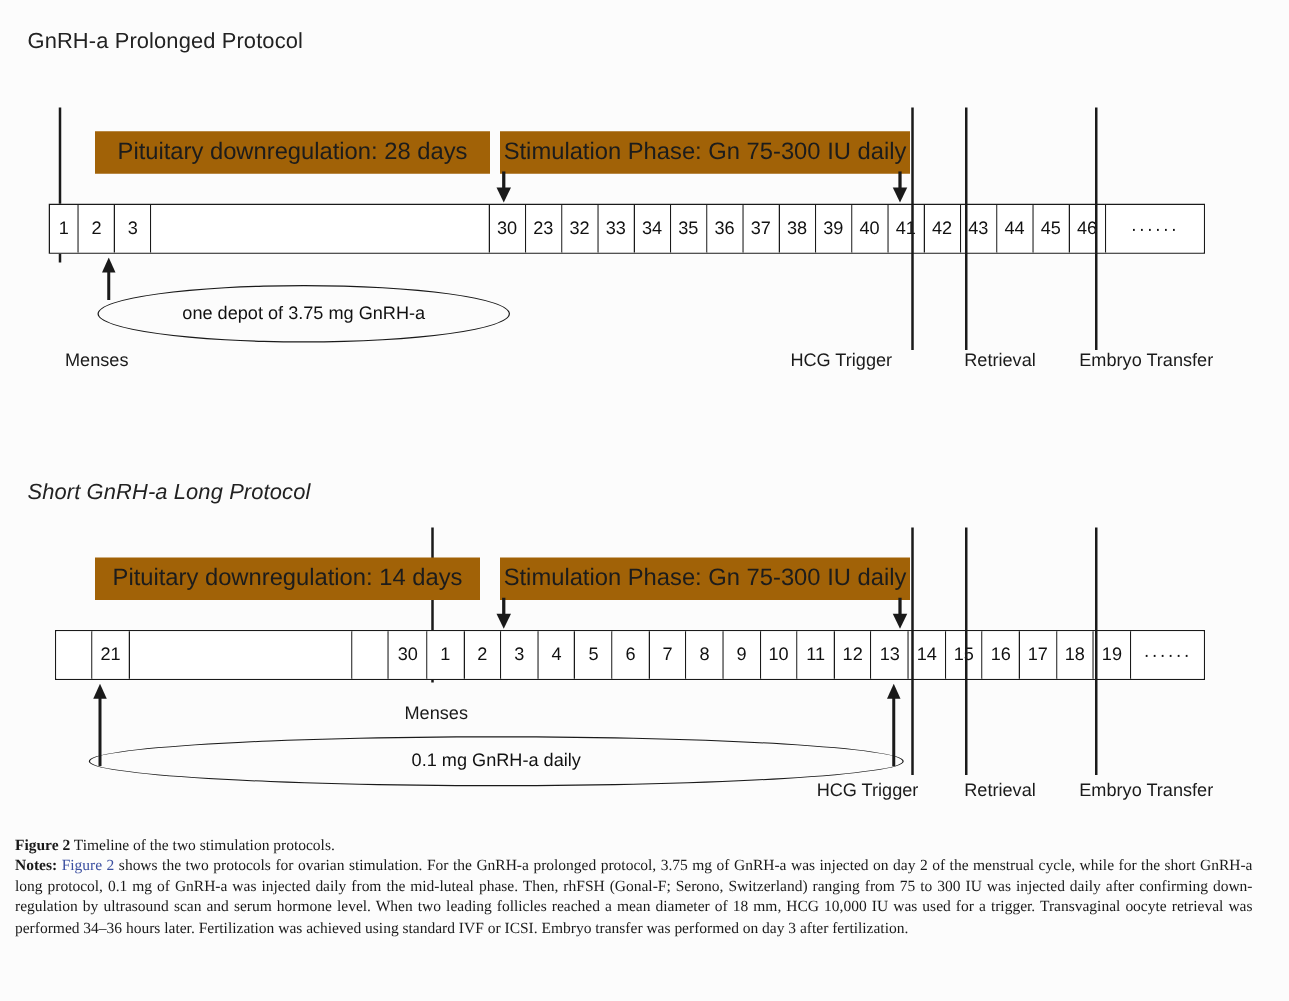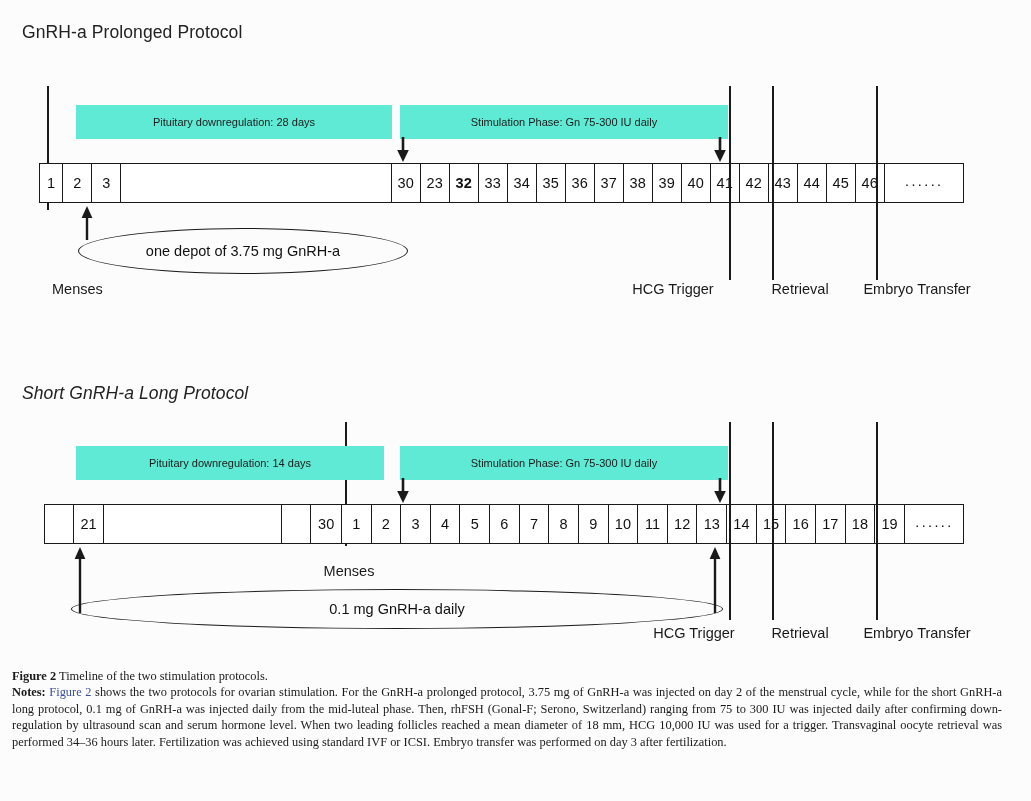--- a/index.html
+++ b/index.html
@@ -16,24 +16,24 @@
   .proto-title{
     position:absolute;
     font-size:17.5px;
     color:#222;
     letter-spacing:.1px;
     white-space:nowrap;
   }
   
   .phasebar{
     position:absolute;
-    background:#5eead4;
+    background:#a16207;
     height:34px;
     display:flex;align-items:center;justify-content:center;
-    font-size:11px;
+    font-size:19px;
     color:#1c1c1c;
     white-space:nowrap;
   }
   
   .strip{
     position:absolute;
     height:40px;
     border:1.6px solid #1a1a1a;
     background:#ffffff;
     display:flex;
@@ -121,21 +121,21 @@
         </svg>
     </div>
 
     <div class="strip" style="left:39px;top:163px;width:925px;">
       <div class="cell" style="width:24px;">1</div>
       <div class="cell" style="width:30px;">2</div>
       <div class="cell" style="width:30px;">3</div>
       <div class="cell blank" style="width:280px;"></div>
       <div class="cell" style="width:30px;">30</div>
       <div class="cell" style="width:30px;">23</div>
-      <div class="cell" style="width:30px;font-weight:bold;">32</div>
+      <div class="cell" style="width:30px;">32</div>
       <div class="cell" style="width:30px;">33</div>
       <div class="cell" style="width:30px;">34</div>
       <div class="cell" style="width:30px;">35</div>
       <div class="cell" style="width:30px;">36</div>
       <div class="cell" style="width:30px;">37</div>
       <div class="cell" style="width:30px;">38</div>
       <div class="cell" style="width:30px;">39</div>
       <div class="cell" style="width:30px;">40</div>
       <div class="cell" style="width:30px;">41</div>
       <div class="cell" style="width:30px;">42</div>

